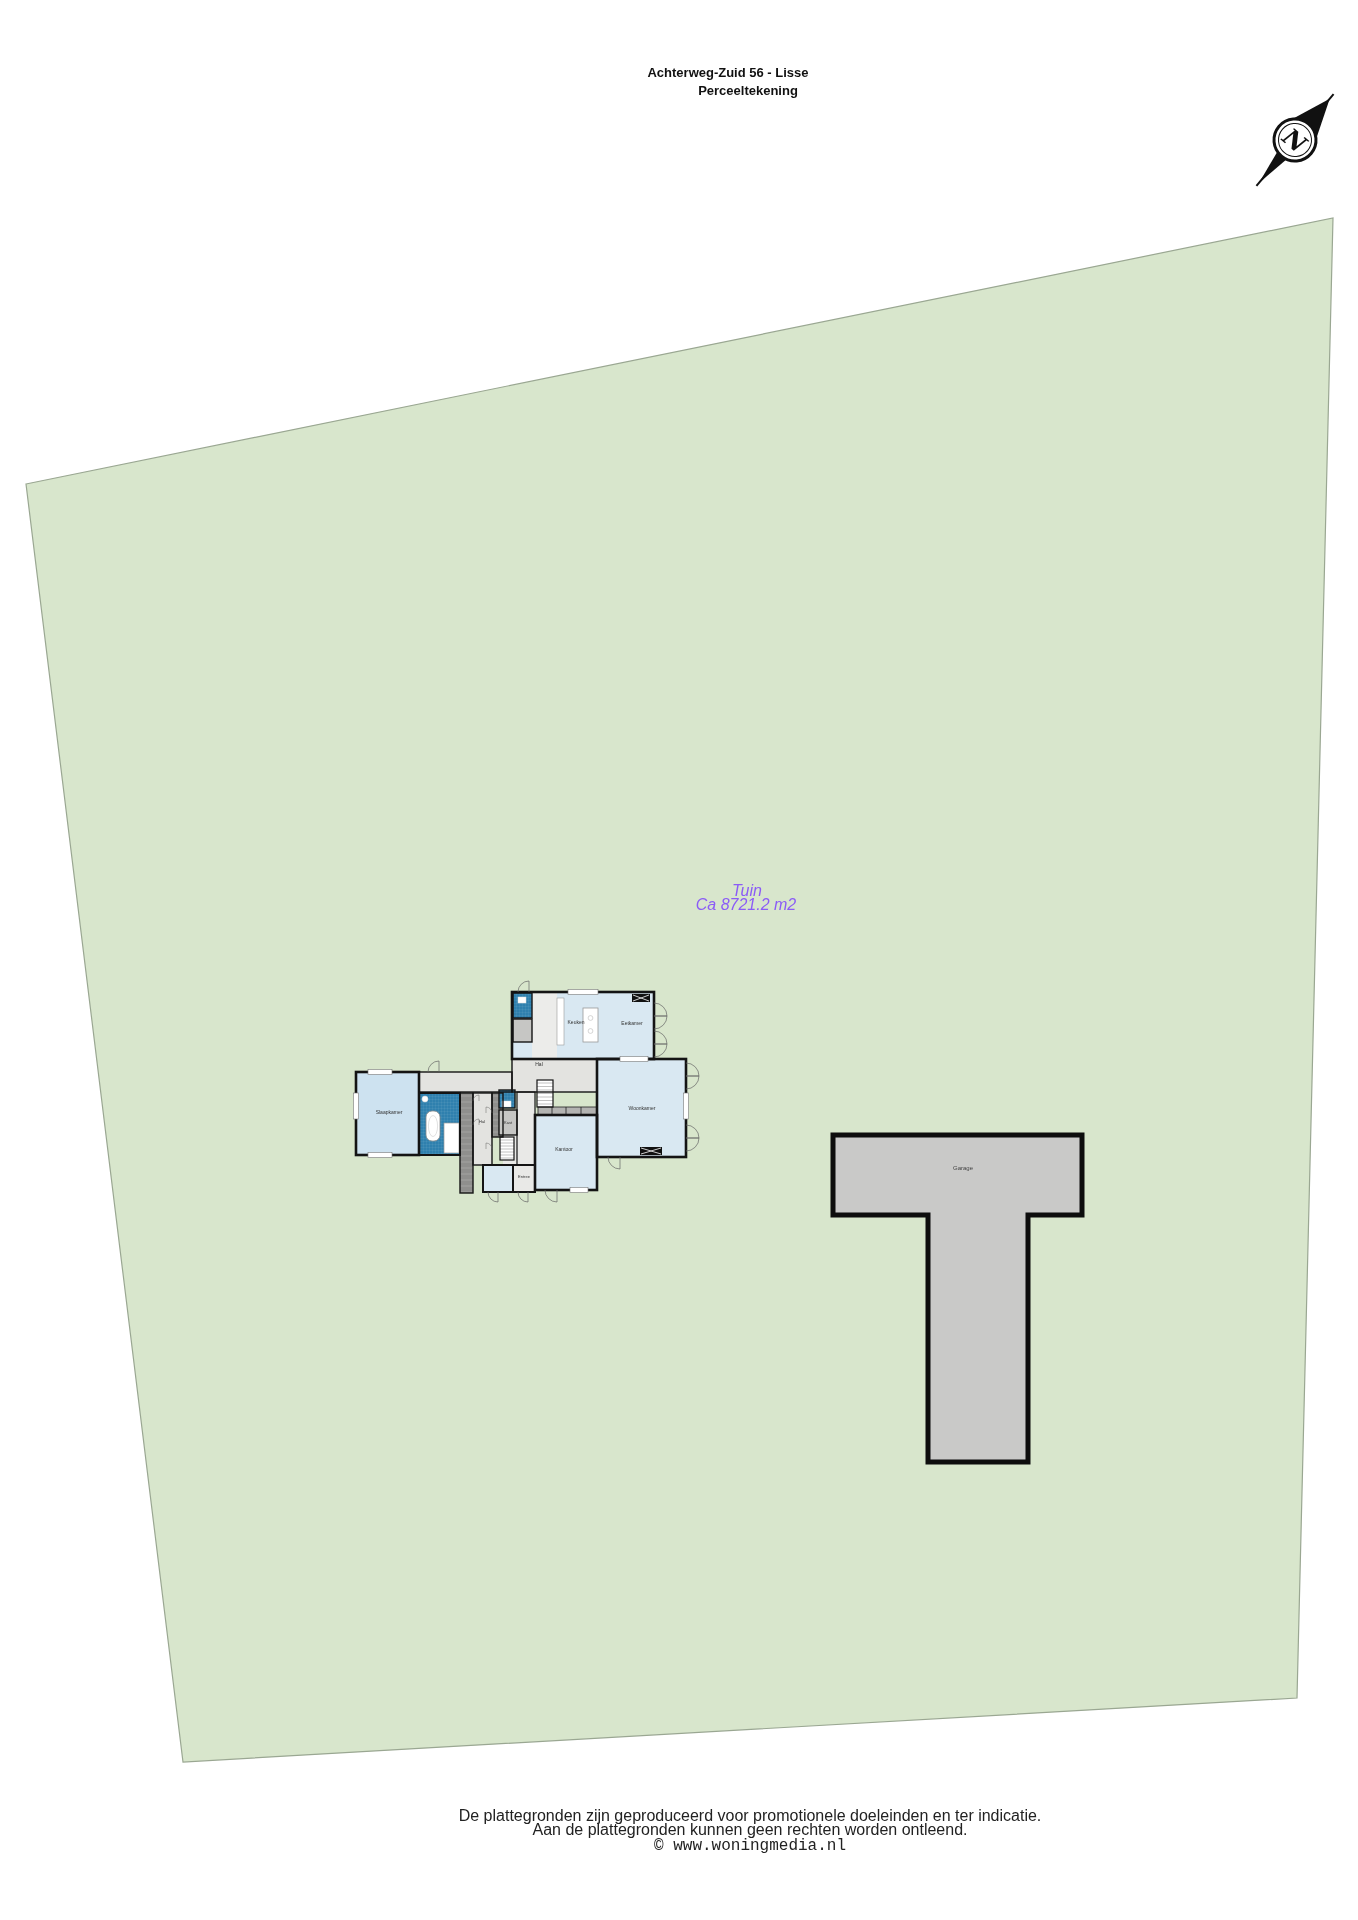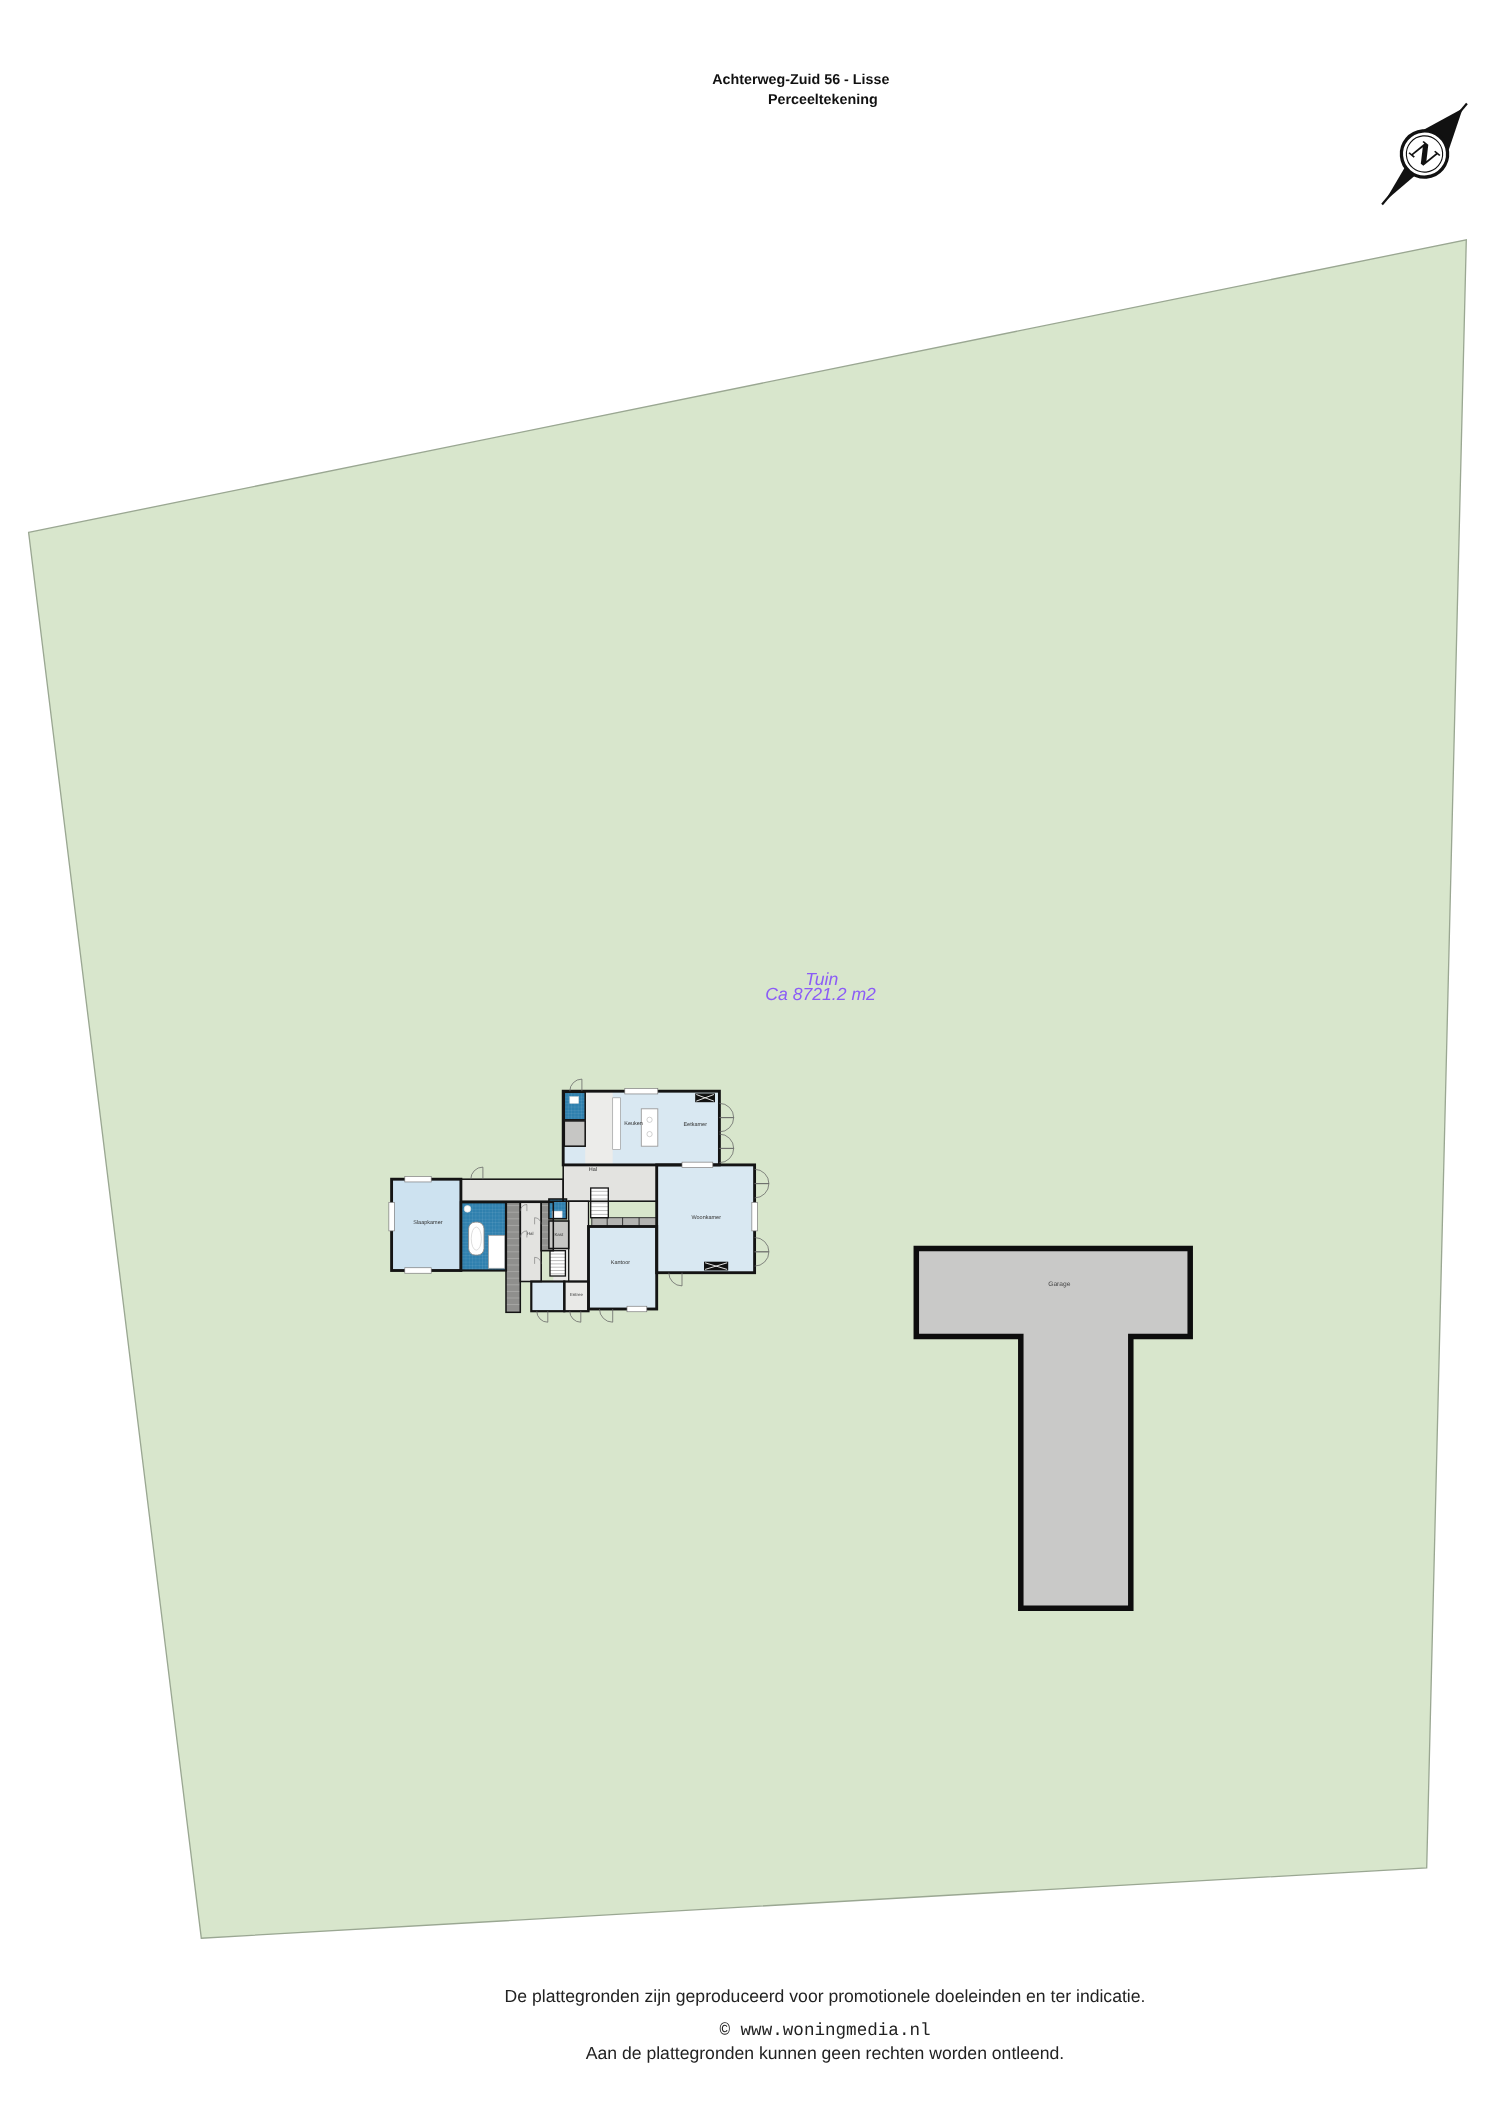--- a/index.html
+++ b/index.html
@@ -173,16 +173,16 @@
   <div class="label room-label" style="left:632px;top:1023px;">Eetkamer</div>
   <div class="label room-label" style="left:539px;top:1064px;">Hal</div>
   <div class="label room-label" style="left:642px;top:1108px;">Woonkamer</div>
   <div class="label room-label" style="left:564px;top:1149px;">Kantoor</div>
   <div class="label room-label" style="left:389px;top:1112px;">Slaapkamer</div>
   <div class="label room-label-sm" style="left:482px;top:1122px;">Hal</div>
   <div class="label room-label-sm" style="left:508px;top:1123px;">Kast</div>
   <div class="label room-label-sm" style="left:524px;top:1177px;">Entree</div>
 
   <div class="label footer-line" style="left:750px;top:1816px;">De plattegronden zijn geproduceerd voor promotionele doeleinden en ter indicatie.</div>
-  <div class="label footer-line" style="left:750px;top:1830px;margin-top:38px;">Aan de plattegronden kunnen geen rechten worden ontleend.</div>
+  <div class="label footer-line" style="left:750px;top:1830px;">Aan de plattegronden kunnen geen rechten worden ontleend.</div>
   <div class="label footer-line" style="left:750px;top:1846px;font-family:Liberation Mono, monospace;">© www.woningmedia.nl</div>
 
 </div>
 
 </body></html>

